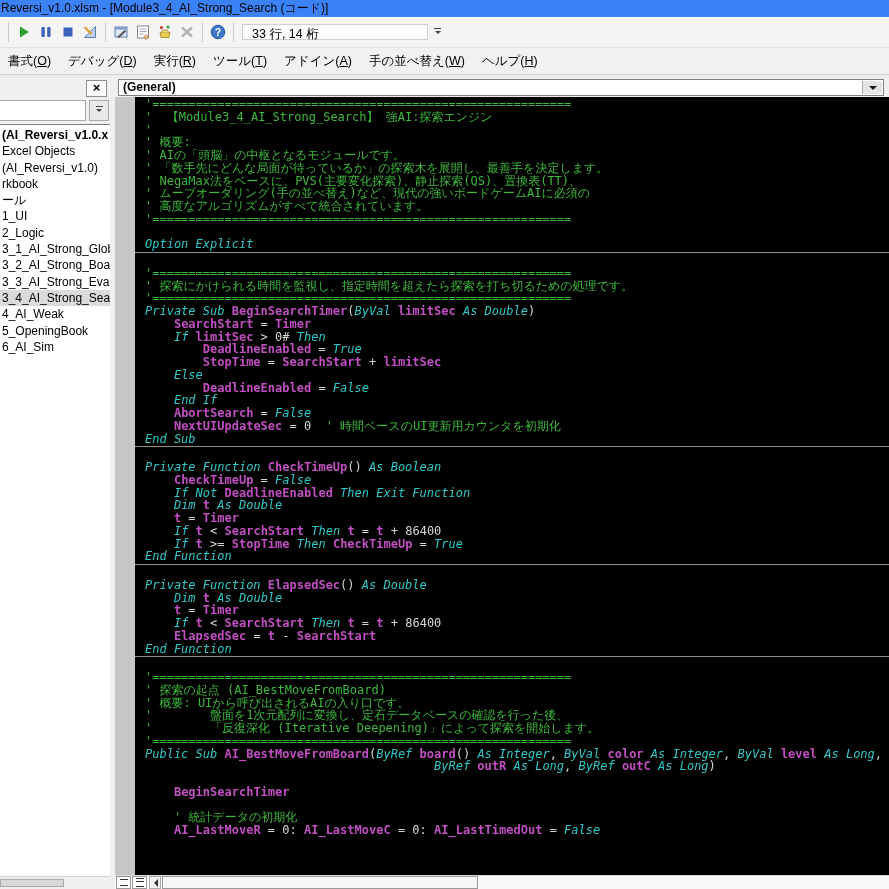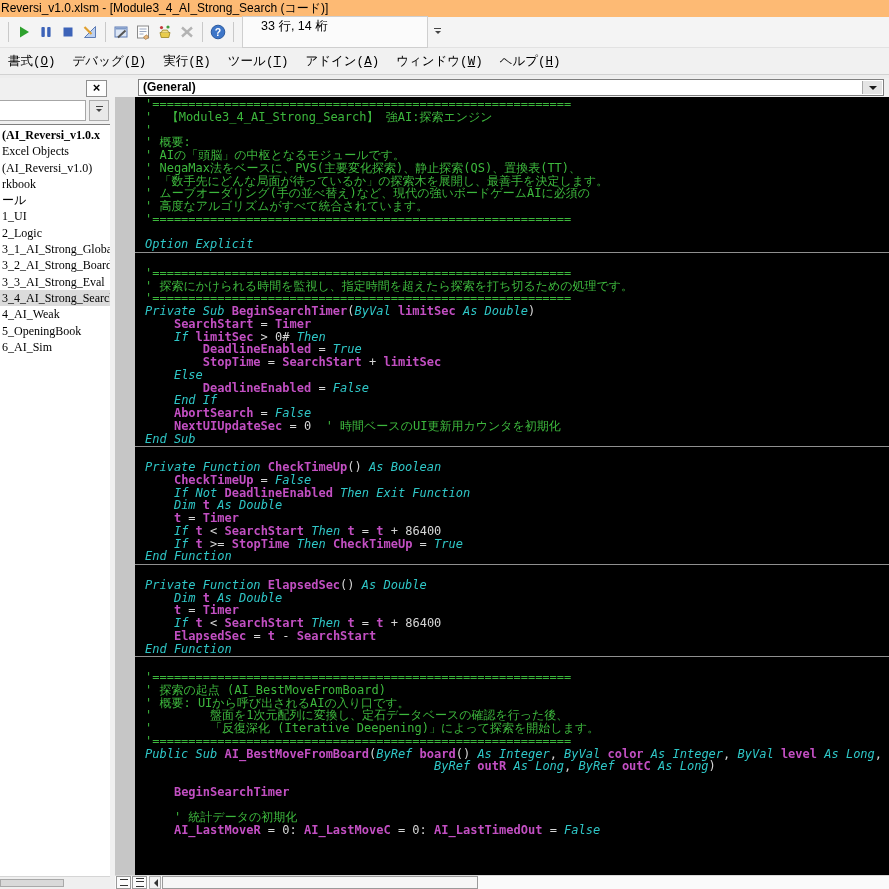--- a/index.html
+++ b/index.html
@@ -1,65 +1,65 @@
 <!DOCTYPE html>
 <html><head>
 <meta charset="utf-8">
 <style>
   html,body{margin:0;padding:0;background:#888;}
   #root{position:relative;width:889px;height:889px;overflow:hidden;background:#F0F0F0;
         font-family:"Liberation Sans",sans-serif;color:#000;}
   
-  .title-bar{position:absolute;left:0;top:0;width:889px;height:17px;background:#fdba74;
+  .title-bar{position:absolute;left:0;top:0;width:889px;height:17px;background:#3b82f6;
              font-size:12px;line-height:17px;padding-left:1px;white-space:nowrap;}
   
   .toolbar{position:absolute;left:0;top:17px;width:889px;height:31px;background:#F4F4F4;
            border-bottom:1px solid #E2E2E2;display:flex;align-items:center;padding-left:4px;box-sizing:border-box;}
   .tb-sep{width:1px;height:20px;background:#C9C9C9;margin:0 4px;flex:none;}
   .tb-btn{width:22px;height:22px;display:flex;align-items:center;justify-content:center;flex:none;}
   .tb-btn svg{display:block;}
-  .pos-field{width:186px;height:32px;background:#FBFBFB;border:1px solid #CFCFCF;margin-left:4px;
-             font-size:12.5px;line-height:19px;padding-left:18px;box-sizing:border-box;flex:none;white-space:nowrap;}
+  .pos-field{width:186px;height:16px;background:#FBFBFB;border:1px solid #CFCFCF;margin-left:4px;
+             font-size:12.5px;line-height:19px;padding-left:9px;box-sizing:border-box;flex:none;white-space:nowrap;}
   .grip-btn{width:15px;height:24px;margin-left:2px;display:flex;flex-direction:column;align-items:center;
             justify-content:center;flex:none;}
   .grip-bar{width:7px;height:1px;background:#444;margin-bottom:2px;}
   .grip-tri{width:0;height:0;border:3px solid transparent;border-top-color:#444;}
   
   .menu-bar{position:absolute;left:0;top:48px;width:889px;height:26px;background:#F1F1F1;
             display:flex;align-items:center;padding-left:8px;box-sizing:border-box;}
-  .menu-item{font-size:12.5px;margin-right:17px;white-space:nowrap;font-family:Liberation Mono, monospace;}
+  .menu-item{font-size:12.5px;margin-right:17px;white-space:nowrap;}
   .chrome-gap{position:absolute;left:0;top:74px;width:889px;height:4px;background:#EDEDED;
               border-top:1px solid #D2D2D2;box-sizing:border-box;}
   
   .project-panel{position:absolute;left:0;top:78px;width:110px;height:811px;background:#F0F0F0;}
   .pp-header{position:absolute;left:0;top:0;width:110px;height:20px;background:#F0F0F0;}
   .pp-close{position:absolute;right:3px;top:2px;width:21px;height:17px;background:#FDFDFD;
             border:1px solid #8E8E8E;box-sizing:border-box;text-align:center;line-height:14px;
             font-size:13px;font-weight:bold;}
   .pp-toolbar{position:absolute;left:0;top:20px;width:110px;height:26px;background:#F0F0F0;}
   .pp-combo-stub{position:absolute;left:0;top:2px;width:86px;height:21px;background:#FFFFFF;
                  border:1px solid #A6A6A6;border-left:none;box-sizing:border-box;}
   .pp-opt-btn{position:absolute;left:89px;top:2px;width:20px;height:21px;background:#E9E9E9;
               border:1px solid #ABABAB;box-sizing:border-box;display:flex;flex-direction:column;
               align-items:center;justify-content:center;}
   .pp-tree{position:absolute;left:0;top:46px;width:110px;height:752px;background:#FFFFFF;
            border-top:1px solid #7F7F7F;box-sizing:border-box;overflow:hidden;padding-top:2px;}
-  .tree-item{height:16.3px;line-height:16.3px;font-size:12px;padding-left:2px;white-space:nowrap;overflow:hidden;font-family:Liberation Serif, serif;}
+  .tree-item{height:16.3px;line-height:16.3px;font-size:12px;padding-left:2px;white-space:nowrap;overflow:hidden;}
   .tree-item.bold{font-weight:bold;}
   .tree-item.selected{background:#DBDBDB;}
   .pp-hscroll{position:absolute;left:0;bottom:0;width:110px;height:13px;background:#EFEFEF;
               border-top:1px solid #D5D5D5;box-sizing:border-box;}
   .pp-hthumb{position:absolute;left:0;top:2px;width:64px;height:8px;background:#D9D9D9;border:1px solid #A9A9A9;box-sizing:border-box;}
   .splitter{position:absolute;left:110px;top:78px;width:5px;height:811px;background:#F0F0F0;}
   
   .code-window{position:absolute;left:115px;top:78px;width:774px;height:811px;background:#F0F0F0;}
   .combo-row{position:absolute;left:0;top:0;width:774px;height:19px;background:#F0F0F0;}
   .object-box{position:absolute;left:3px;top:1px;right:5px;height:17px;background:#FFFFFF;
               border:1px solid #7F7F7F;box-sizing:border-box;font-size:12px;font-weight:bold;
-              line-height:15px;padding-left:4px;margin-left:20px;}
+              line-height:15px;padding-left:4px;}
   .dd-btn{position:absolute;right:1px;top:1px;width:19px;height:13px;background:#E4E4E4;
           border-left:1px solid #A9A9A9;display:flex;align-items:center;justify-content:center;}
   .dd-tri{width:0;height:0;border:4px solid transparent;border-top-color:#1a1a1a;margin-top:4px;}
   .code-area{position:absolute;left:0;top:19px;right:0;bottom:14px;background:var(--bg,#000);overflow:hidden;}
   .margin-bar{position:absolute;left:0;top:0;bottom:0;width:20px;background:#C6C6C6;}
   .code-text{position:absolute;left:20px;right:0;top:0;bottom:0;overflow:hidden;
              font-family:"DejaVu Sans Mono",monospace;font-size:12px;padding:1px 0 0 10px;}
   .code-line{height:12.75px;line-height:12.75px;white-space:pre;}
   .tk-c{color:var(--cm,#3DB83D);}
   .tk-k{color:var(--kw,#2FC7C7);font-style:italic;}
@@ -181,21 +181,21 @@
       <span class="grip-tri"></span>
     </div>
   </div>
 
   <div class="menu-bar">
       <div class="menu-item"><span>書式(</span><u>O</u><span>)</span></div>
       <div class="menu-item"><span>デバッグ(</span><u>D</u><span>)</span></div>
       <div class="menu-item"><span>実行(</span><u>R</u><span>)</span></div>
       <div class="menu-item"><span>ツール(</span><u>T</u><span>)</span></div>
       <div class="menu-item"><span>アドイン(</span><u>A</u><span>)</span></div>
-      <div class="menu-item"><span>ウィンドウ(</span><u>W</u><span>)</span></div>
+      <div class="menu-item"><span>手の並べ替え(</span><u>W</u><span>)</span></div>
       <div class="menu-item"><span>ヘルプ(</span><u>H</u><span>)</span></div>
     </div>
   <div class="chrome-gap"></div>
 
   <div class="project-panel">
     <div class="pp-header">
       <div class="pp-close">
         <span>×</span>
       </div>
     </div>
@@ -238,22 +238,22 @@
       </div>
     </div>
     <div class="code-area">
       <div class="margin-bar"></div>
       <div class="code-text">
           <div class="code-line"><span class="tk-c">'==========================================================</span></div>
           <div class="code-line"><span class="tk-c">'  【Module3_4_AI_Strong_Search】 強AI:探索エンジン</span></div>
           <div class="code-line"><span class="tk-c">'</span></div>
           <div class="code-line"><span class="tk-c">' 概要:</span></div>
           <div class="code-line"><span class="tk-c">' AIの「頭脳」の中枢となるモジュールです。</span></div>
+          <div class="code-line"><span class="tk-c">' 「数手先にどんな局面が待っているか」の探索木を展開し、最善手を決定します。</span></div>
           <div class="code-line"><span class="tk-c">' NegaMax法をベースに、PVS(主要変化探索)、静止探索(QS)、置換表(TT)、</span></div>
-          <div class="code-line"><span class="tk-c">' 「数手先にどんな局面が待っているか」の探索木を展開し、最善手を決定します。</span></div>
           <div class="code-line"><span class="tk-c">' ムーブオーダリング(手の並べ替え)など、現代の強いボードゲームAIに必須の</span></div>
           <div class="code-line"><span class="tk-c">' 高度なアルゴリズムがすべて統合されています。</span></div>
           <div class="code-line"><span class="tk-c">'==========================================================</span></div>
           <div class="code-line"></div>
           <div class="code-line"><span class="tk-k">Option Explicit</span></div>
           <div class="proc-divider"></div>
           <div class="code-line"></div>
           <div class="code-line"><span class="tk-c">'==========================================================</span></div>
           <div class="code-line"><span class="tk-c">' 探索にかけられる時間を監視し、指定時間を超えたら探索を打ち切るための処理です。</span></div>
           <div class="code-line"><span class="tk-c">'==========================================================</span></div>

